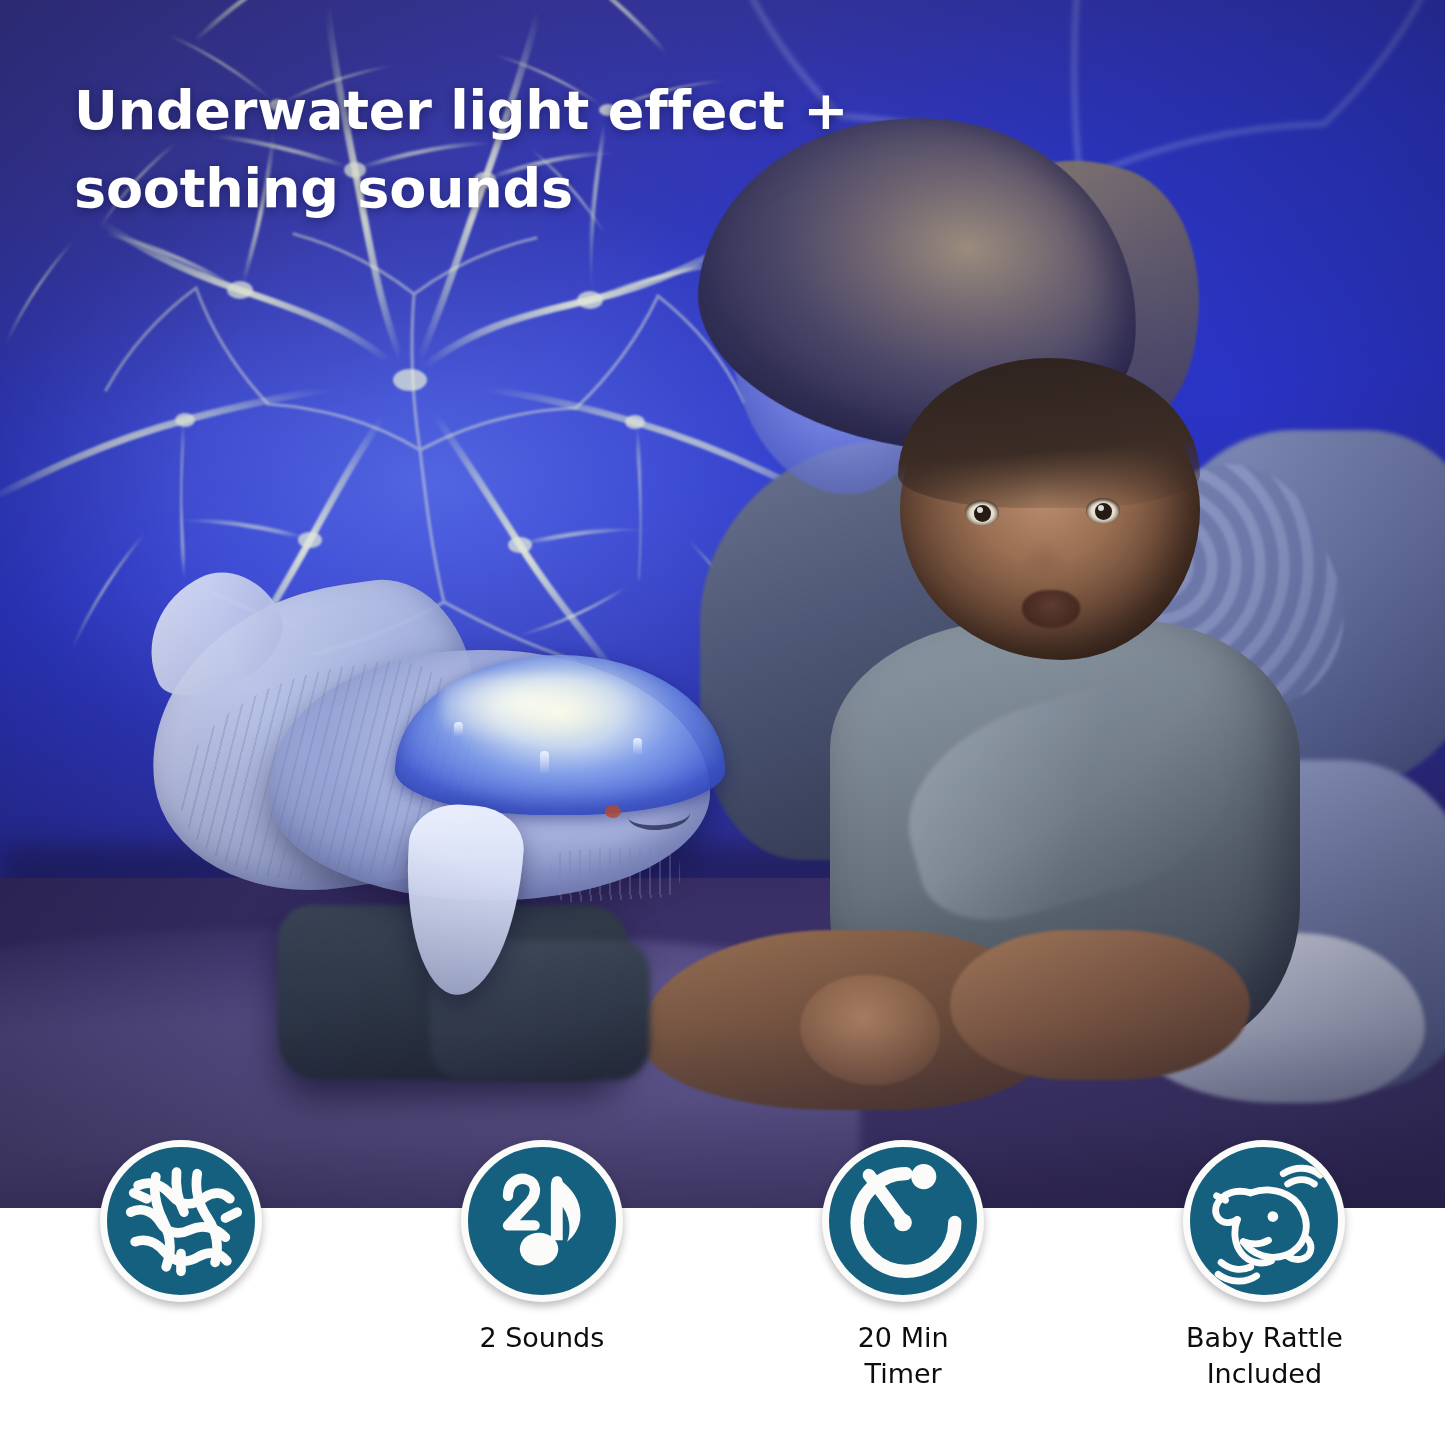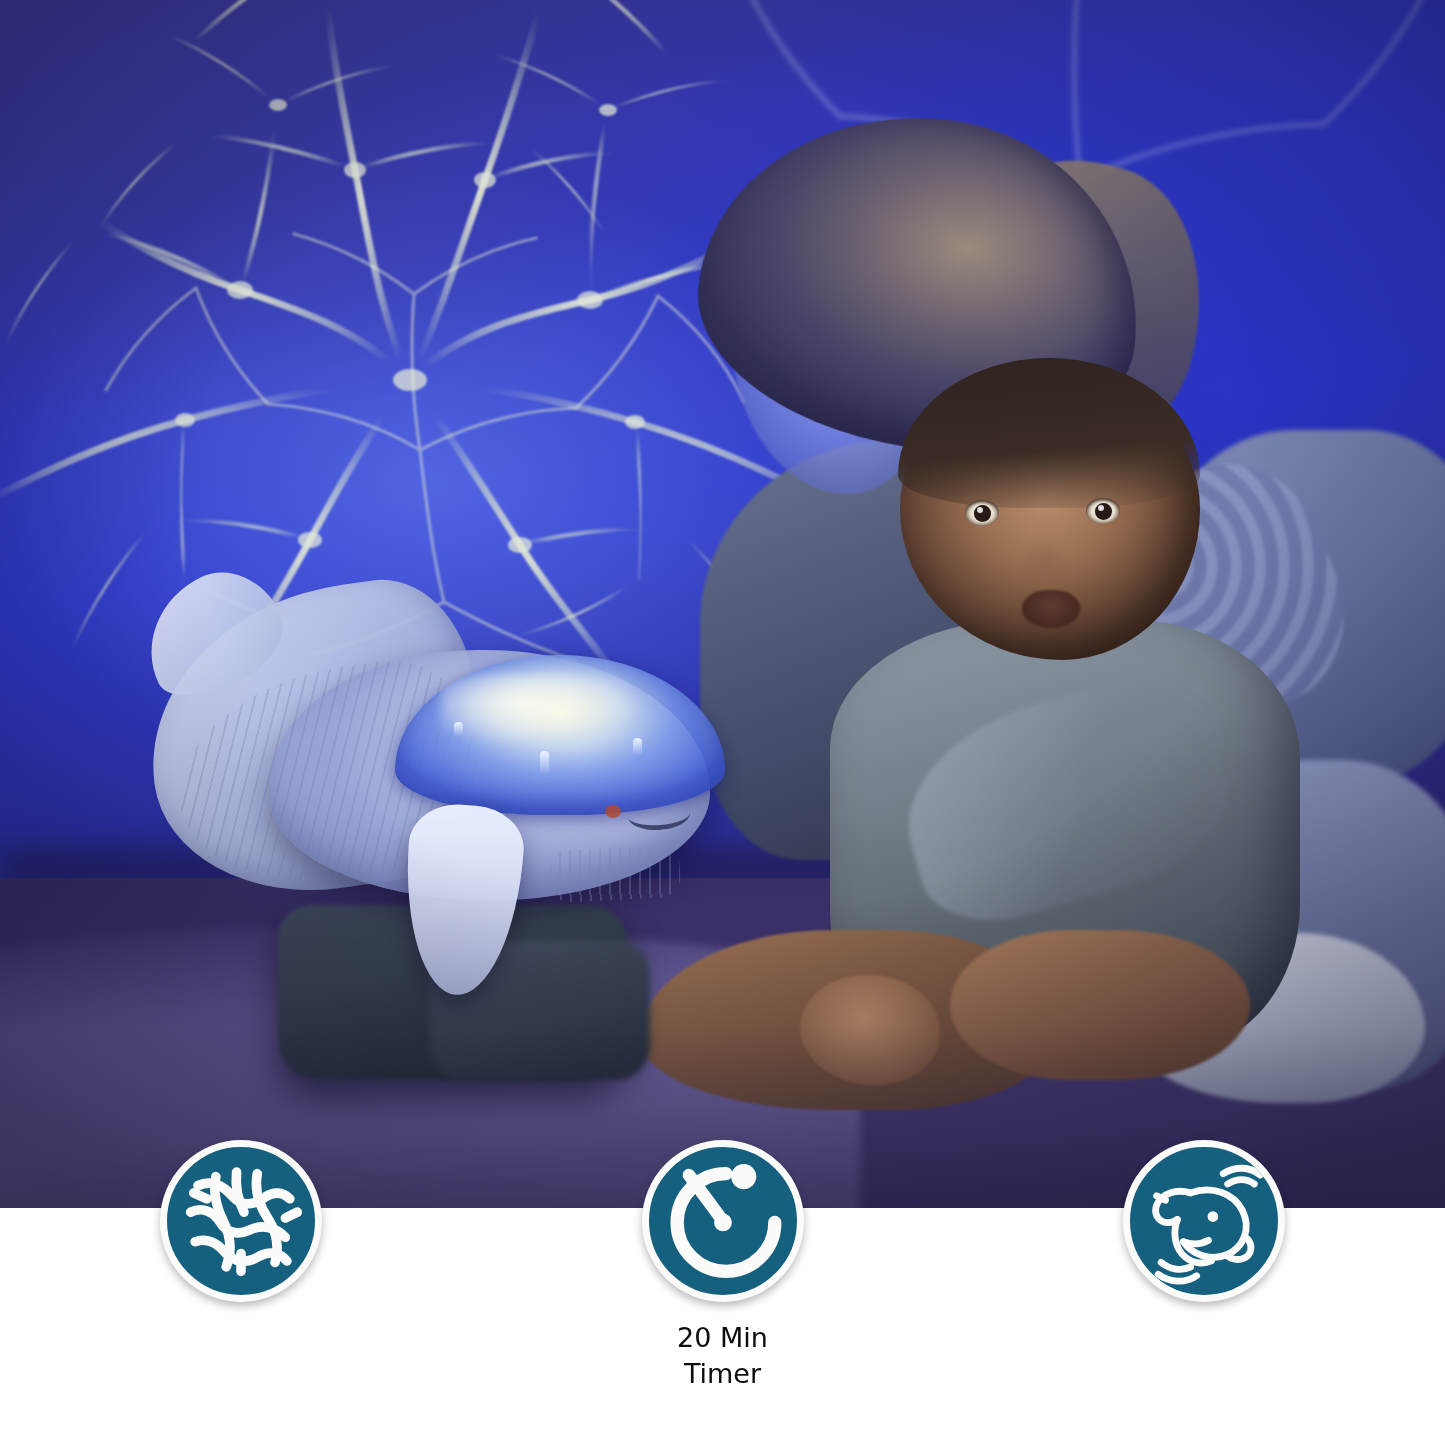--- a/index.html
+++ b/index.html
@@ -543,20 +543,24 @@
       </div>
       <div class="whale-fin"></div>
       <div class="whale-belly-lines"></div>
       <div class="whale-eye"></div>
       <div class="whale-smile"></div>
     </div>
 
     <div class="vignette"></div>
     <div class="bottom-dark"></div>
 
+    <div id="headline">
+      <span class="hl-line">Underwater light effect +</span>
+      <span class="hl-line">soothing sounds</span>
+    </div>
   </div>
 
   <div id="features">
 
     <div class="feature">
       <div class="feat-icon">
         <svg viewBox="0 0 100 100" aria-hidden="true">
           <g fill="none" stroke="#fbfbf9" stroke-width="6.5" stroke-linecap="round" stroke-linejoin="round">
             <path d="M21 26 C 30 22, 38 26, 44 33 C 50 40, 58 40, 66 34 C 72 30, 78 30, 83 35"></path>
             <path d="M16 44 C 24 40, 32 44, 36 51 C 40 58, 48 60, 56 56 C 64 52, 73 54, 80 61"></path>
@@ -565,20 +569,35 @@
             <path d="M61 18 C 59 29, 62 39, 68 48 C 74 57, 76 67, 73 78"></path>
             <path d="M47 17 C 46 27, 48 36, 52 44"></path>
             <path d="M50 84 L 50 72"></path>
             <path d="M27 35 L 18 31"></path>
             <path d="M80 48 L 88 44"></path>
           </g>
         </svg>
       </div>
     </div>
 
+    <div class="feature">
+      <div class="feat-icon">
+        <svg viewBox="0 0 100 100" aria-hidden="true">
+          <g fill="none" stroke="#fbfbf9" stroke-width="7" stroke-linecap="round" stroke-linejoin="round">
+            <path d="M27 33 C 27 24, 34 20, 40 22 C 46 24, 47 31, 42 37 L 27 53 L 45 53"></path>
+          </g>
+          <g fill="#fbfbf9">
+            <path d="M59 20 C 62 19, 64 21, 64 24 L 64 63 L 56 63 L 56 29 C 56 25, 56 21, 59 20 Z"></path>
+            <path d="M62 22 C 70 28, 76 36, 76 46 C 76 54, 72 60, 67 64 C 70 56, 69 46, 62 38 Z"></path>
+            <ellipse cx="48" cy="69" rx="13" ry="11"></ellipse>
+          </g>
+        </svg>
+      </div>
+      <div class="feat-label">2 Sounds</div>
+    </div>
 
     <div class="feature">
       <div class="feat-icon">
         <svg viewBox="0 0 100 100" aria-hidden="true">
           <g fill="none" stroke="#fbfbf9" stroke-linecap="round">
             <path d="M52 18 A 33 33 0 1 0 85 51" stroke-width="9"></path>
             <path d="M27 19 L 50 50" stroke-width="8.5"></path>
           </g>
           <circle cx="64" cy="20" r="8.5" fill="#fbfbf9"></circle>
           <circle cx="50" cy="51" r="6" fill="#fbfbf9"></circle>
@@ -599,16 +618,18 @@
             <path d="M65 73 C 70 77, 76 77, 80 73 C 83 69, 82 64, 78 61"></path>
             <path d="M24 36 L 18 33"></path>
             <circle cx="56" cy="47" r="3.6" fill="#fbfbf9" stroke="none"></circle>
             <path d="M66 25 C 72 21, 79 21, 84 25"></path>
             <path d="M63 18 C 71 13, 81 13, 88 19"></path>
             <path d="M21 78 C 27 83, 35 84, 41 81"></path>
             <path d="M19 86 C 27 92, 38 92, 45 87"></path>
           </g>
         </svg>
       </div>
+      <div class="feat-label">Baby Rattle
+Included</div>
     </div>
 
   </div>
 </div>
 
 </body></html>

